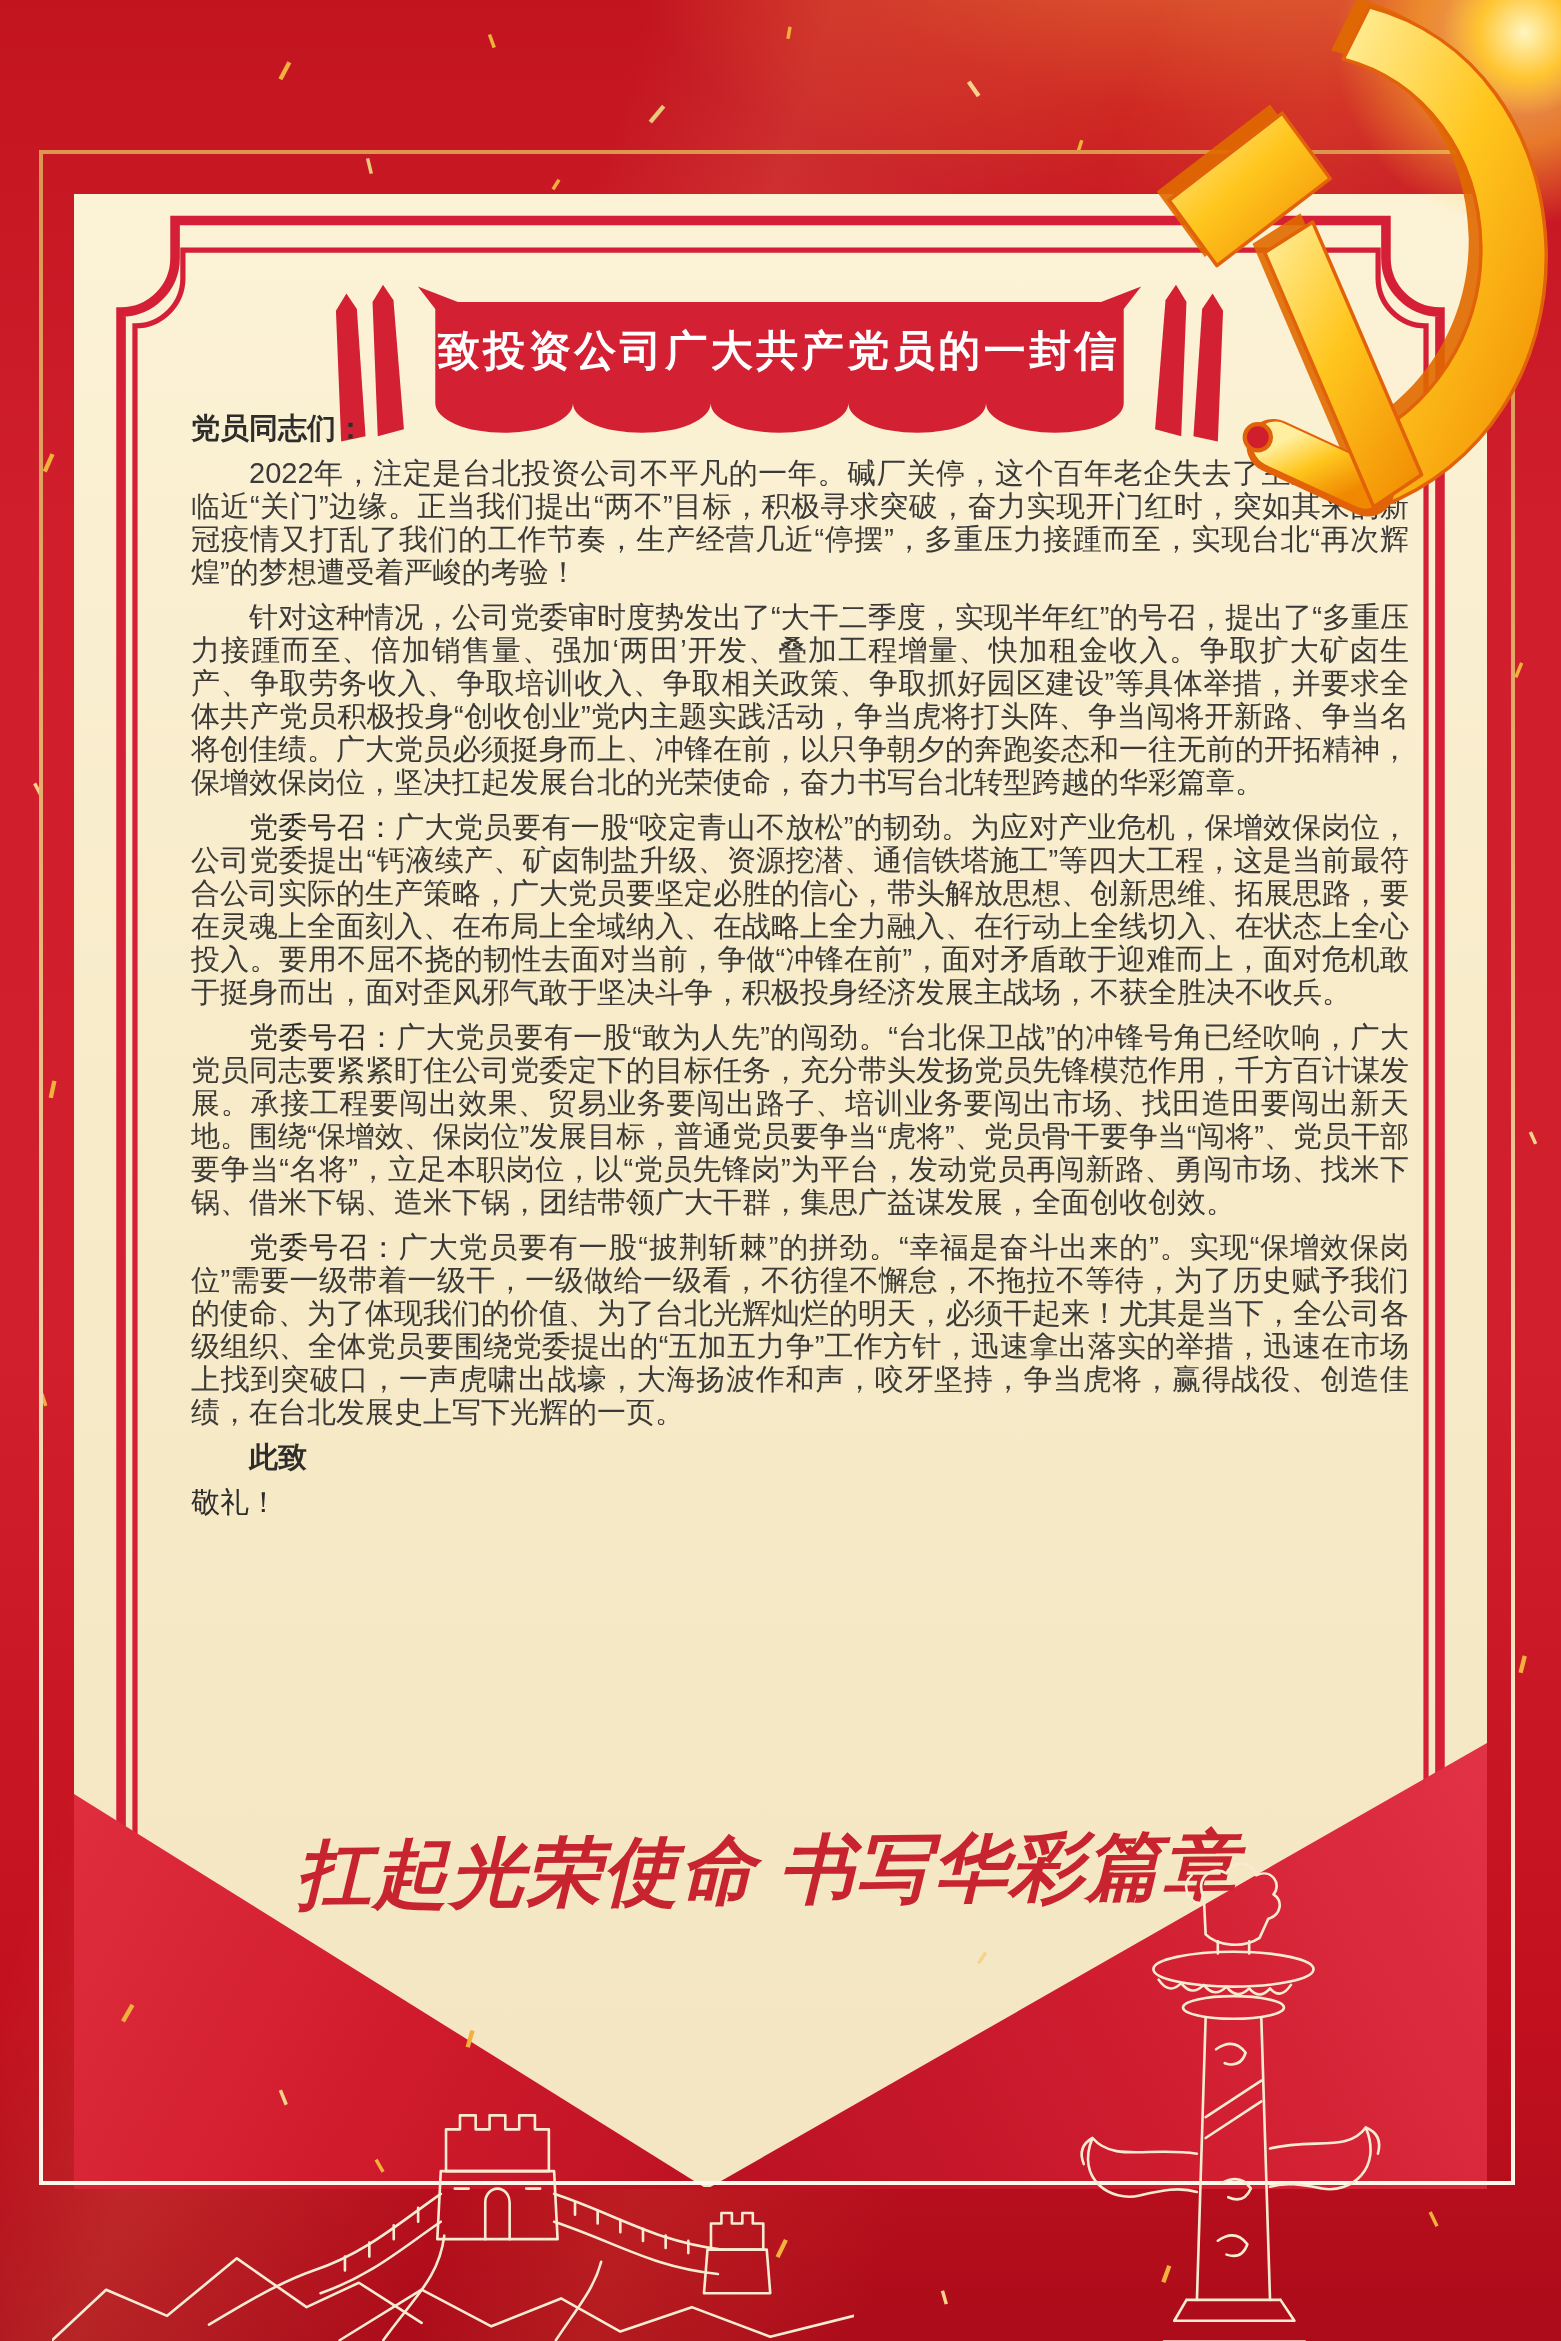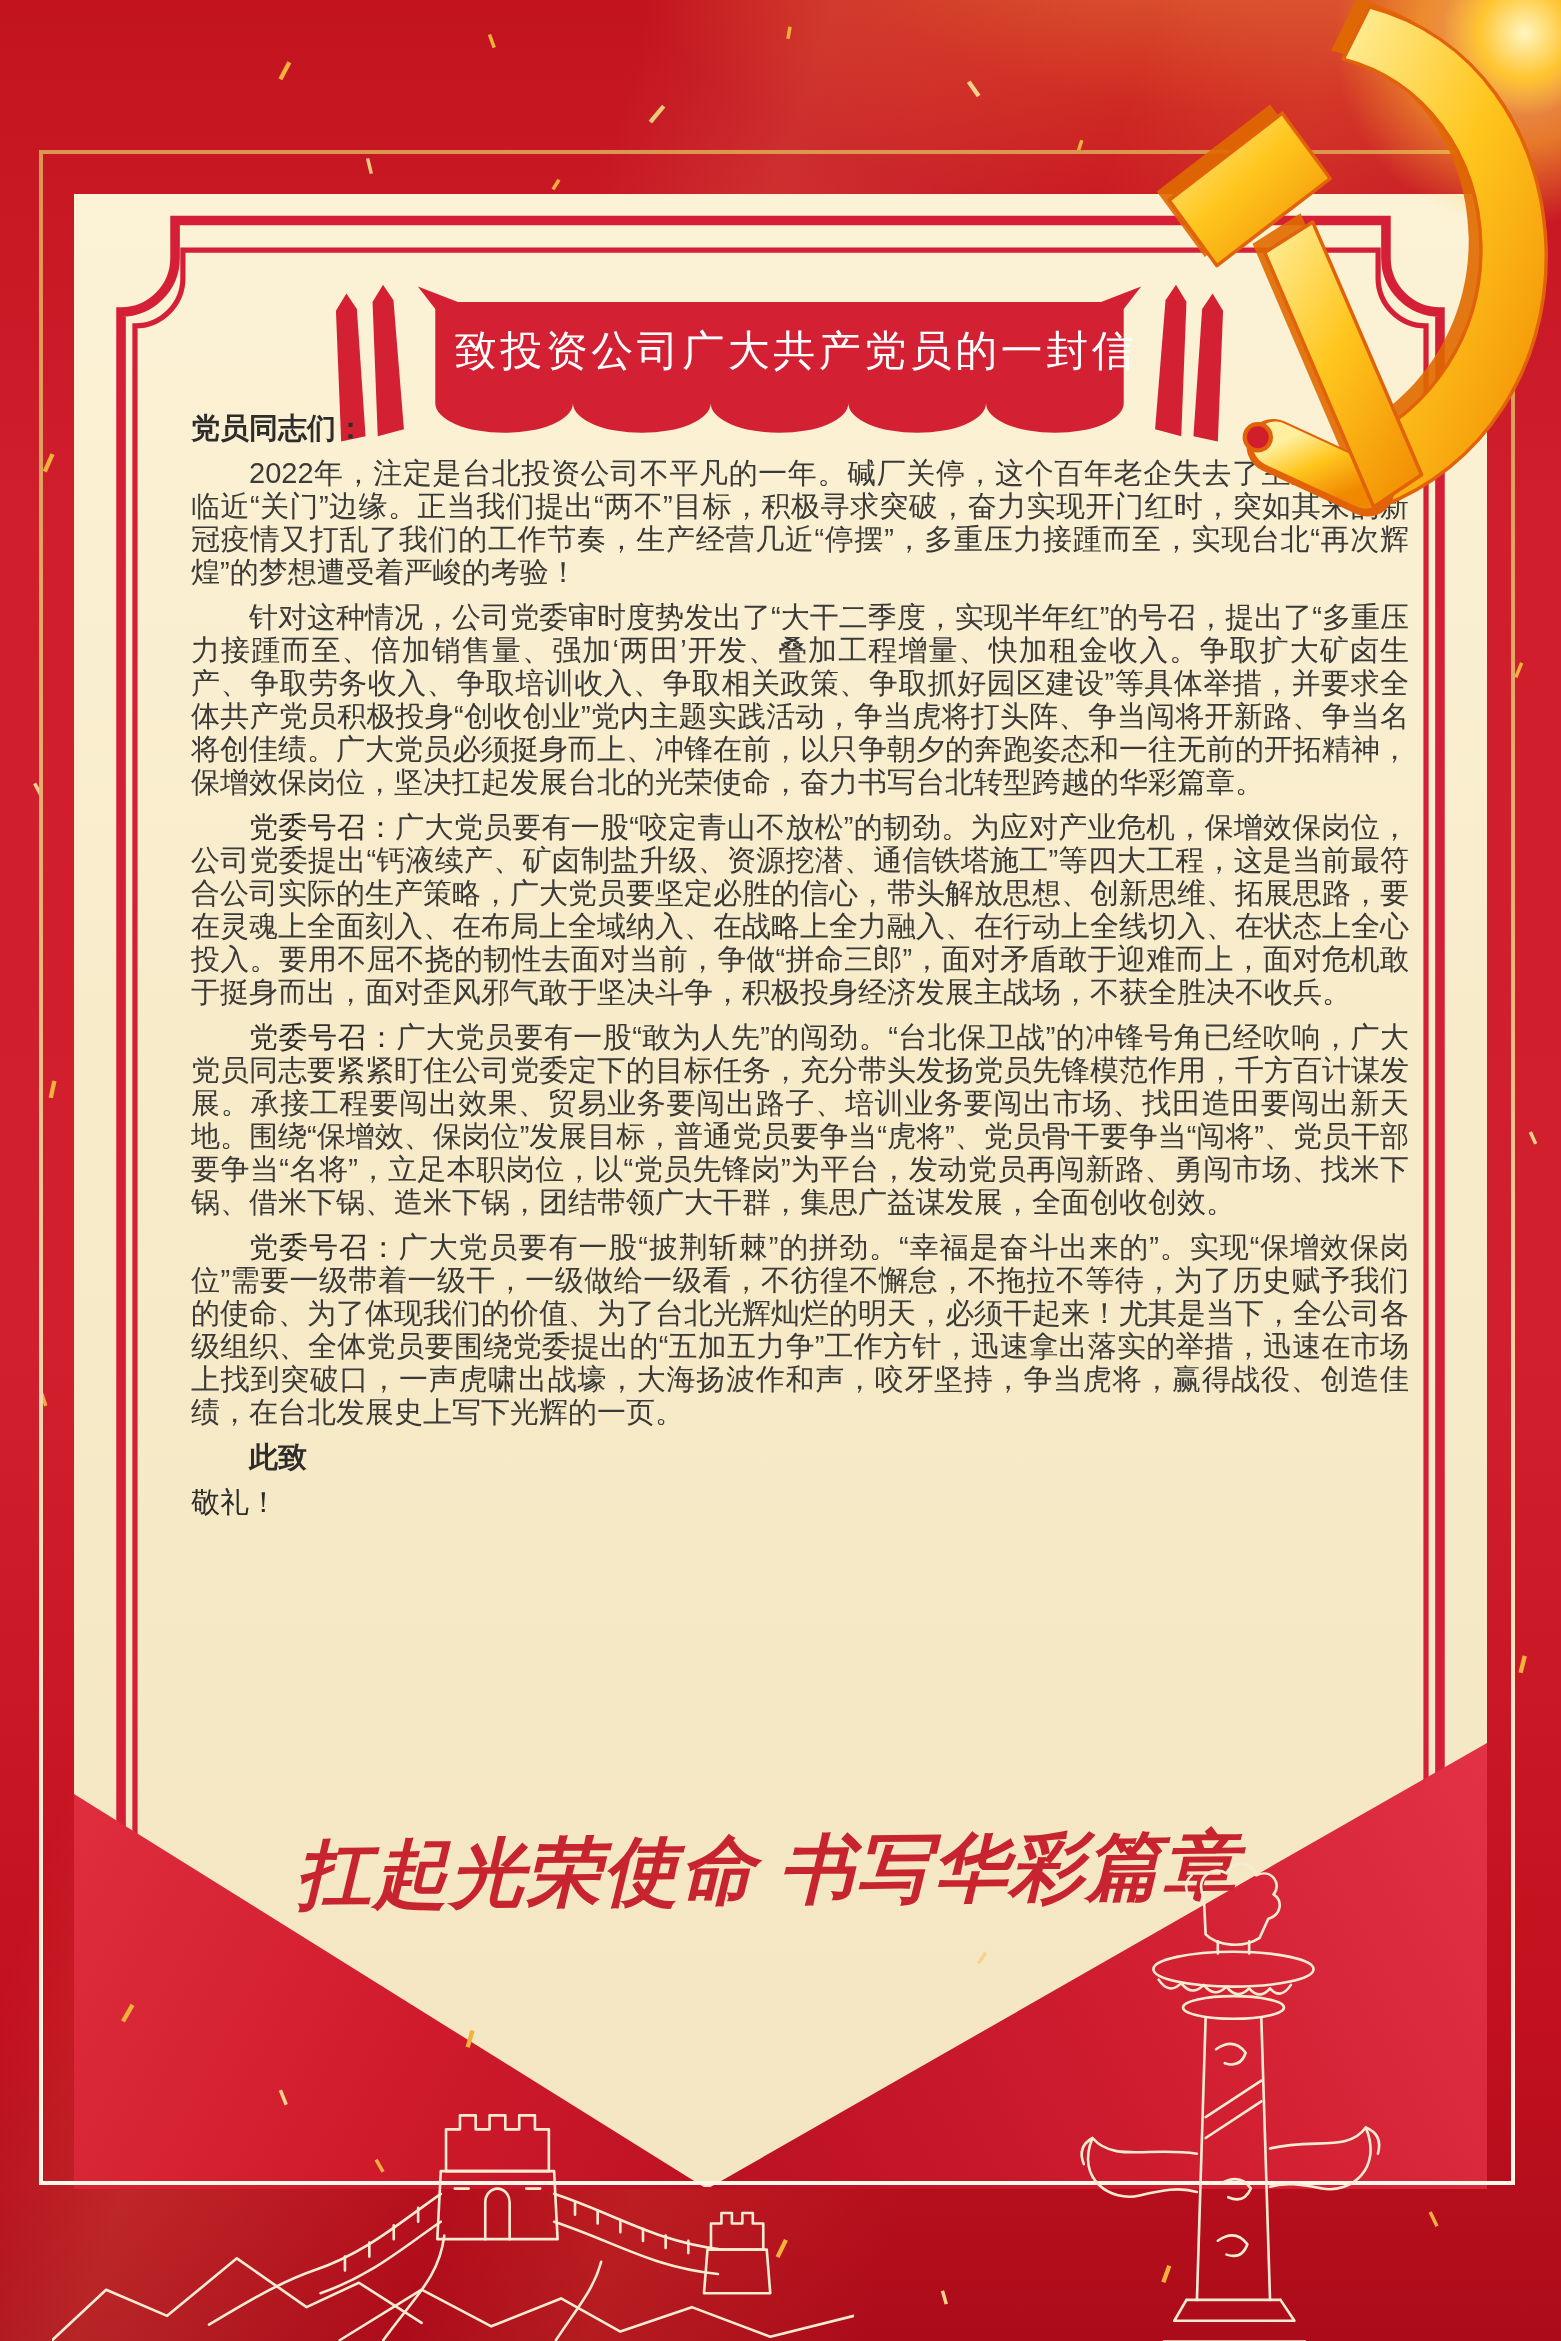--- a/index.html
+++ b/index.html
@@ -21,21 +21,21 @@
       pointer-events:none;}
 
   
   .paper{left:74px;top:194px;width:1413px;height:1993px;z-index:20;
       background:linear-gradient(180deg,#fcf2d6 0%,#f7ebc9 45%,#f4e6c2 100%);}
   .frame-svg{position:absolute;left:0;top:0;}
 
   
   .banner{position:absolute;left:248px;top:87px;width:915px;height:179px;}
   .banner-text{position:absolute;left:113px;top:42px;width:688px;text-align:center;
-      color:#ffffff;font-size:42px;font-weight:400;letter-spacing:3.5px;white-space:nowrap;margin-left:17px;}
+      color:#ffffff;font-size:42px;font-weight:700;letter-spacing:3.5px;white-space:nowrap;}
 
   
   .letter-body{position:absolute;left:105px;top:206px;width:1242px;color:#3b3a38;
       font-size:29px;line-height:33px;text-align:justify;}
   .letter-body p{margin:12px;}
   .salutation{font-weight:700;color:#2e2d2b;}
   .para{text-indent:2em;}
   .para b{font-weight:400;color:#2e2d2b;}
   .closing-1{text-indent:2em;font-weight:700;color:#2e2d2b;margin-top:3.5px;}
   .closing-2{font-weight:400;color:#2e2d2b;}
@@ -116,21 +116,21 @@
         <path d="M130 24 L920 24 L920 140 A79 34 0 0 1 762 140 A79 34 0 0 1 604 140 A79 34 0 0 1 446 140 A79 34 0 0 1 288 140 A79 34 0 0 1 130 140 Z"></path>
       </g>
     </svg>
     <div class="banner-text">致投资公司广大共产党员的一封信</div>
   </div>
 
   <div class="letter-body">
     <p class="salutation">党员同志们：</p>
     <p class="para"><b></b><span>2022年，注定是台北投资公司不平凡的一年。碱厂关停，这个百年老企失去了主业，几乎临近“关门”边缘。正当我们提出“两不”目标，积极寻求突破，奋力实现开门红时，突如其来的新冠疫情又打乱了我们的工作节奏，生产经营几近“停摆”，多重压力接踵而至，实现台北“再次辉煌”的梦想遭受着严峻的考验！</span></p>
     <p class="para"><b></b><span>针对这种情况，公司党委审时度势发出了“大干二季度，实现半年红”的号召，提出了“多重压力接踵而至、倍加销售量、强加‘两田’开发、叠加工程增量、快加租金收入。争取扩大矿卤生产、争取劳务收入、争取培训收入、争取相关政策、争取抓好园区建设”等具体举措，并要求全体共产党员积极投身“创收创业”党内主题实践活动，争当虎将打头阵、争当闯将开新路、争当名将创佳绩。广大党员必须挺身而上、冲锋在前，以只争朝夕的奔跑姿态和一往无前的开拓精神，保增效保岗位，坚决扛起发展台北的光荣使命，奋力书写台北转型跨越的华彩篇章。</span></p>
-    <p class="para"><b>党委号召：</b><span>广大党员要有一股“咬定青山不放松”的韧劲。为应对产业危机，保增效保岗位，公司党委提出“钙液续产、矿卤制盐升级、资源挖潜、通信铁塔施工”等四大工程，这是当前最符合公司实际的生产策略，广大党员要坚定必胜的信心，带头解放思想、创新思维、拓展思路，要在灵魂上全面刻入、在布局上全域纳入、在战略上全力融入、在行动上全线切入、在状态上全心投入。要用不屈不挠的韧性去面对当前，争做“拼命三郎”，面对矛盾敢于迎难而上，面对危机敢于挺身而出，面对歪风邪气敢于坚决斗争，积极投身经济发展主战场，不获全胜决不收兵。</span></p>
+    <p class="para"><b>党委号召：</b><span>广大党员要有一股“咬定青山不放松”的韧劲。为应对产业危机，保增效保岗位，公司党委提出“钙液续产、矿卤制盐升级、资源挖潜、通信铁塔施工”等四大工程，这是当前最符合公司实际的生产策略，广大党员要坚定必胜的信心，带头解放思想、创新思维、拓展思路，要在灵魂上全面刻入、在布局上全域纳入、在战略上全力融入、在行动上全线切入、在状态上全心投入。要用不屈不挠的韧性去面对当前，争做“冲锋在前”，面对矛盾敢于迎难而上，面对危机敢于挺身而出，面对歪风邪气敢于坚决斗争，积极投身经济发展主战场，不获全胜决不收兵。</span></p>
     <p class="para"><b>党委号召：</b><span>广大党员要有一股“敢为人先”的闯劲。“台北保卫战”的冲锋号角已经吹响，广大党员同志要紧紧盯住公司党委定下的目标任务，充分带头发扬党员先锋模范作用，千方百计谋发展。承接工程要闯出效果、贸易业务要闯出路子、培训业务要闯出市场、找田造田要闯出新天地。围绕“保增效、保岗位”发展目标，普通党员要争当“虎将”、党员骨干要争当“闯将”、党员干部要争当“名将”，立足本职岗位，以“党员先锋岗”为平台，发动党员再闯新路、勇闯市场、找米下锅、借米下锅、造米下锅，团结带领广大干群，集思广益谋发展，全面创收创效。</span></p>
     <p class="para"><b>党委号召：</b><span>广大党员要有一股“披荆斩棘”的拼劲。“幸福是奋斗出来的”。实现“保增效保岗位”需要一级带着一级干，一级做给一级看，不彷徨不懈怠，不拖拉不等待，为了历史赋予我们的使命、为了体现我们的价值、为了台北光辉灿烂的明天，必须干起来！尤其是当下，全公司各级组织、全体党员要围绕党委提出的“五加五力争”工作方针，迅速拿出落实的举措，迅速在市场上找到突破口，一声虎啸出战壕，大海扬波作和声，咬牙坚持，争当虎将，赢得战役、创造佳绩，在台北发展史上写下光辉的一页。</span></p>
     <p class="closing-1">此致</p>
     <p class="closing-2">敬礼！</p>
   </div>
 </div>
 
 <div class="abs flap flap-left"></div>
 <div class="abs flap flap-right"></div>
 

